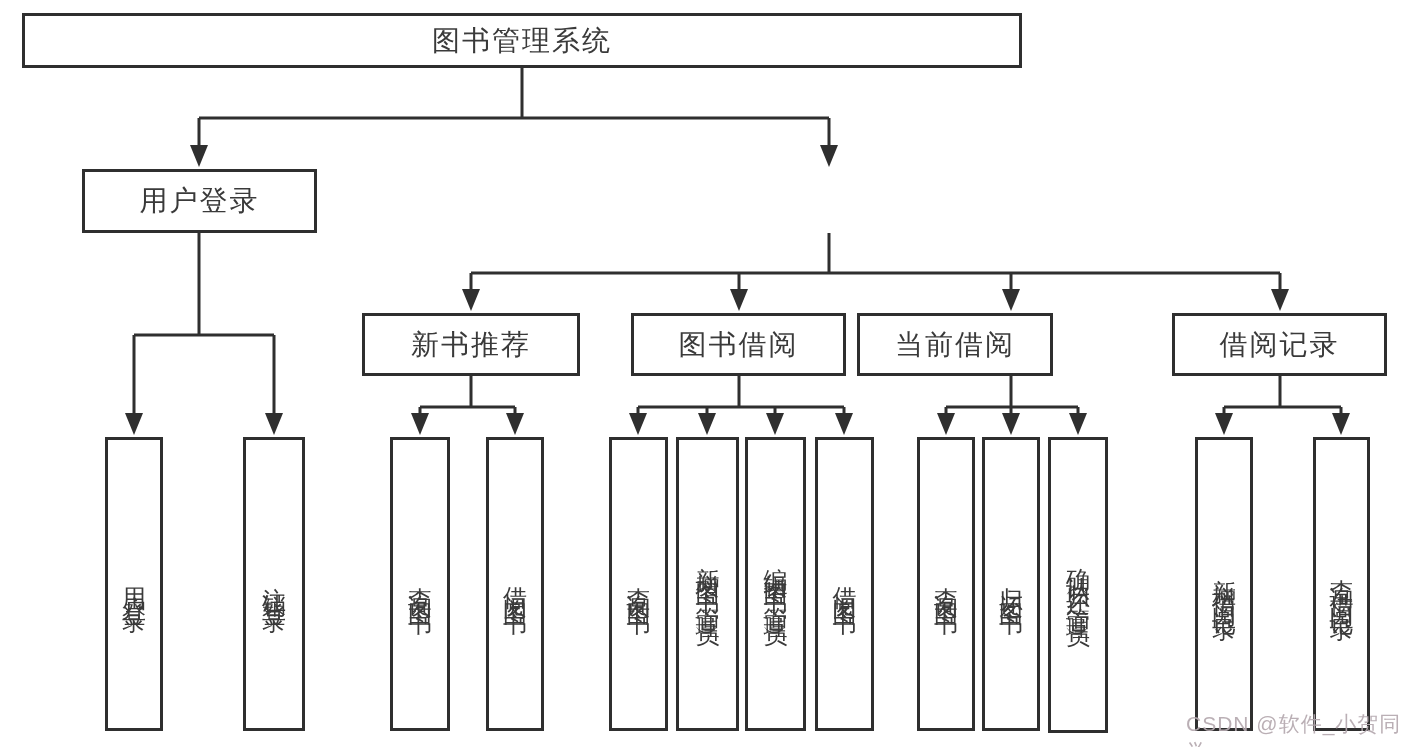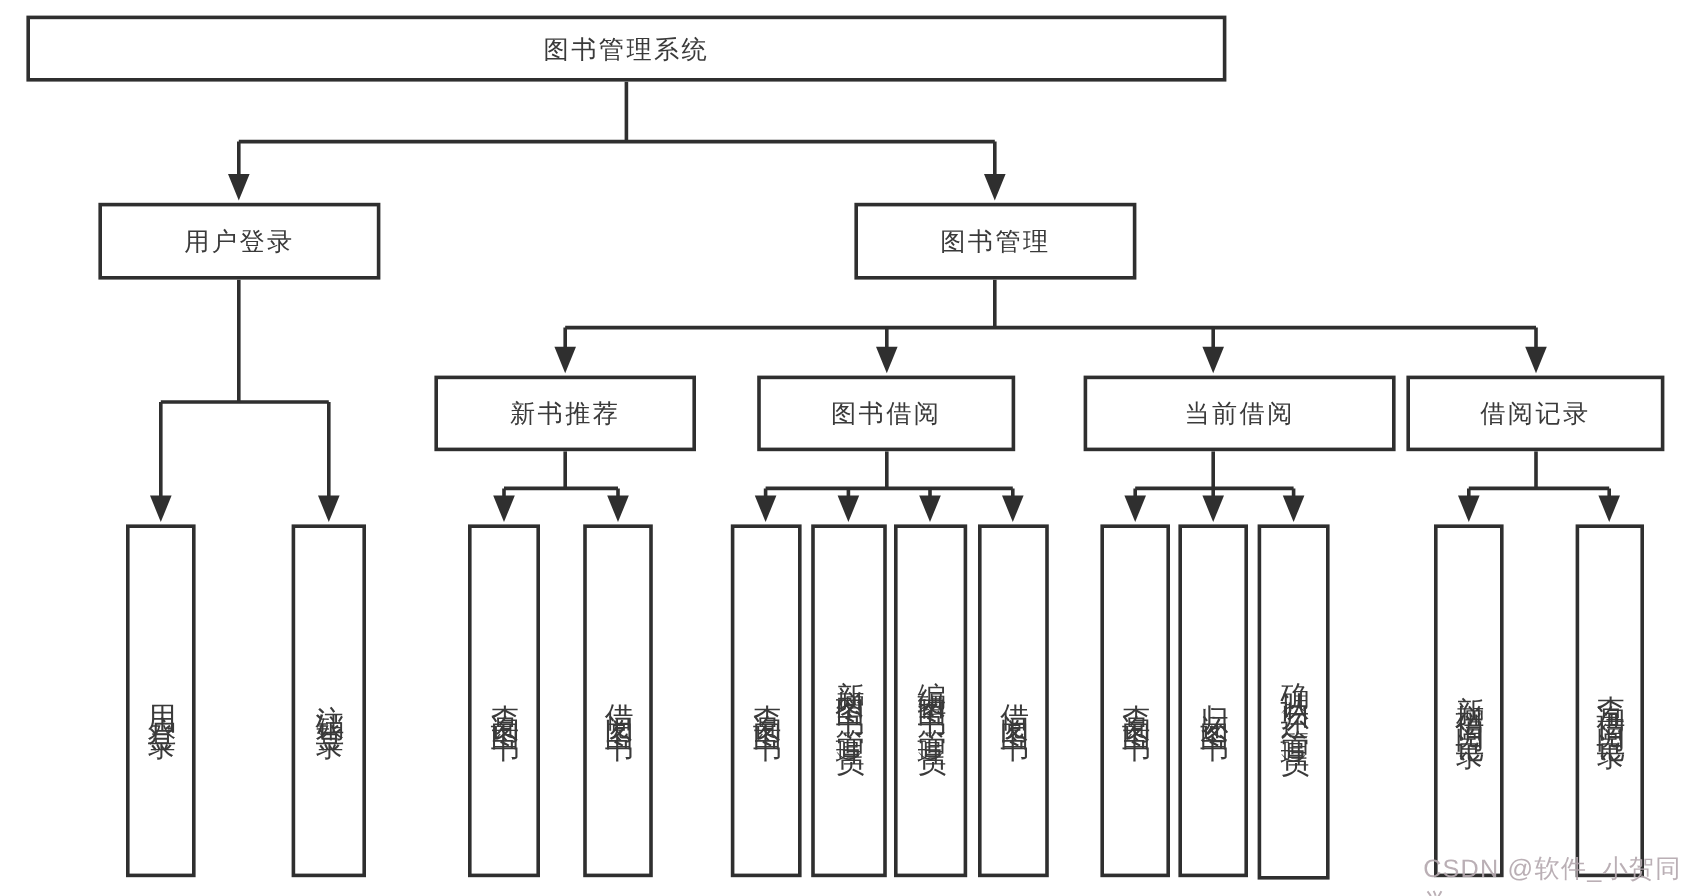--- a/index.html
+++ b/index.html
@@ -25,21 +25,21 @@
     position: absolute;
     background: #ffffff;
     border: 3px solid #2f2f2f;
     display: flex;
     align-items: center;
     justify-content: center;
     z-index: 1;
     white-space: nowrap;
   }
   .node-h {
-    font-size: 21px;
+    font-size: 28px;
     letter-spacing: 2px;
   }
   .node-v {
     writing-mode: vertical-rl;
     text-orientation: mixed;
     font-size: 24px;
     letter-spacing: 8px;
     white-space: normal;
   }
   .watermark {
@@ -95,25 +95,24 @@
     <polygon class="arrow" points="946,435 937,413 955,413"></polygon>
     <polygon class="arrow" points="1011,435 1002,413 1020,413"></polygon>
     <polygon class="arrow" points="1078,435 1069,413 1087,413"></polygon>
     <polygon class="arrow" points="1224,435 1215,413 1233,413"></polygon>
     <polygon class="arrow" points="1341,435 1332,413 1350,413"></polygon>
   </svg>
 
   <div class="node node-h" style="left:22px;top:13px;width:1000px;height:55px">图书管理系统</div>
 
   <div class="node node-h" style="left:82px;top:169px;width:235px;height:64px">用户登录</div>
-  <div class="node node-h" style="left:712px;top:169px;width:235px;height:64px">图书管理</div>
 
   <div class="node node-h" style="left:631px;top:313px;width:215px;height:63px">图书借阅</div>
   <div class="node node-h" style="left:362px;top:313px;width:218px;height:63px">新书推荐</div>
-  <div class="node node-h" style="left:903px;top:313px;width:260px;height:63px">当前借阅</div>
+  <div class="node node-h" style="left:857px;top:313px;width:196px;height:63px">当前借阅</div>
   <div class="node node-h" style="left:1172px;top:313px;width:215px;height:63px">借阅记录</div>
 
   <div class="node node-v" style="left:105px;top:437px;width:58px;height:294px">用户登录</div>
   <div class="node node-v" style="left:243px;top:437px;width:62px;height:294px">注销登录</div>
 
   <div class="node node-v" style="left:390px;top:437px;width:60px;height:294px">查询图书</div>
   <div class="node node-v" style="left:486px;top:437px;width:58px;height:294px">借阅图书</div>
 
   <div class="node node-v" style="left:609px;top:437px;width:59px;height:294px">查询图书</div>
   <div class="node node-v" style="left:676px;top:437px;width:63px;height:294px">新增图书（管理员）</div>

